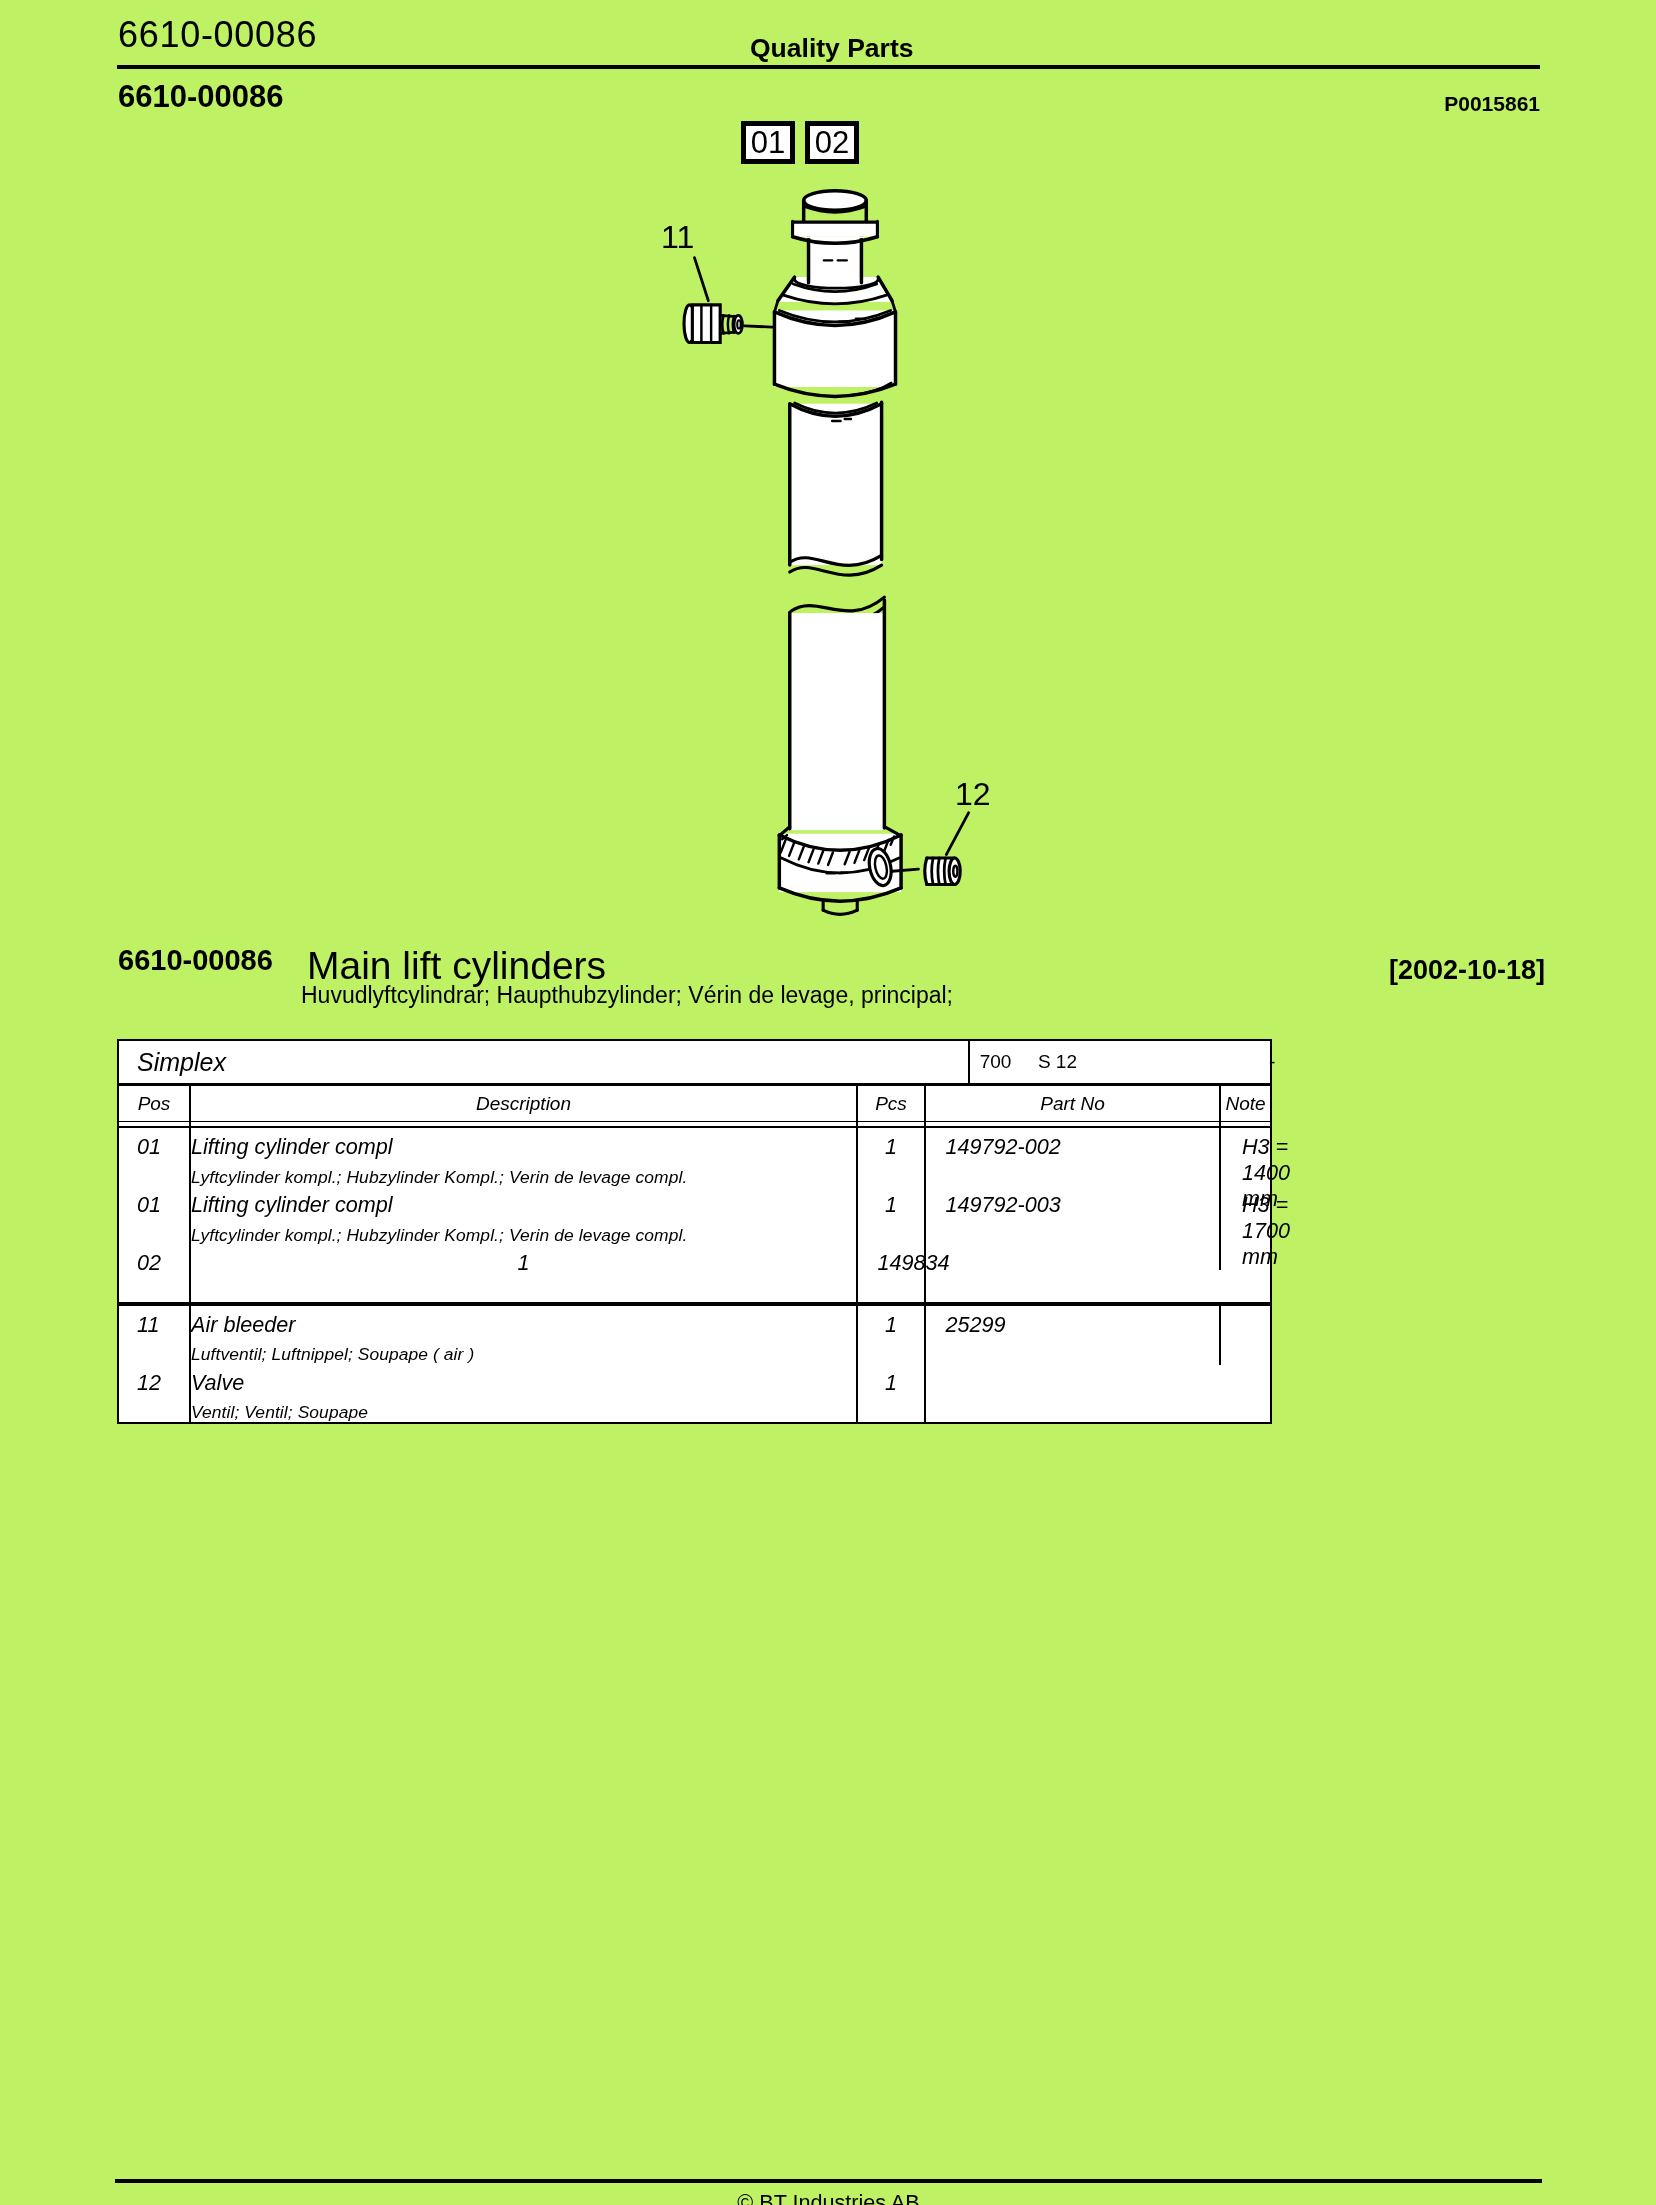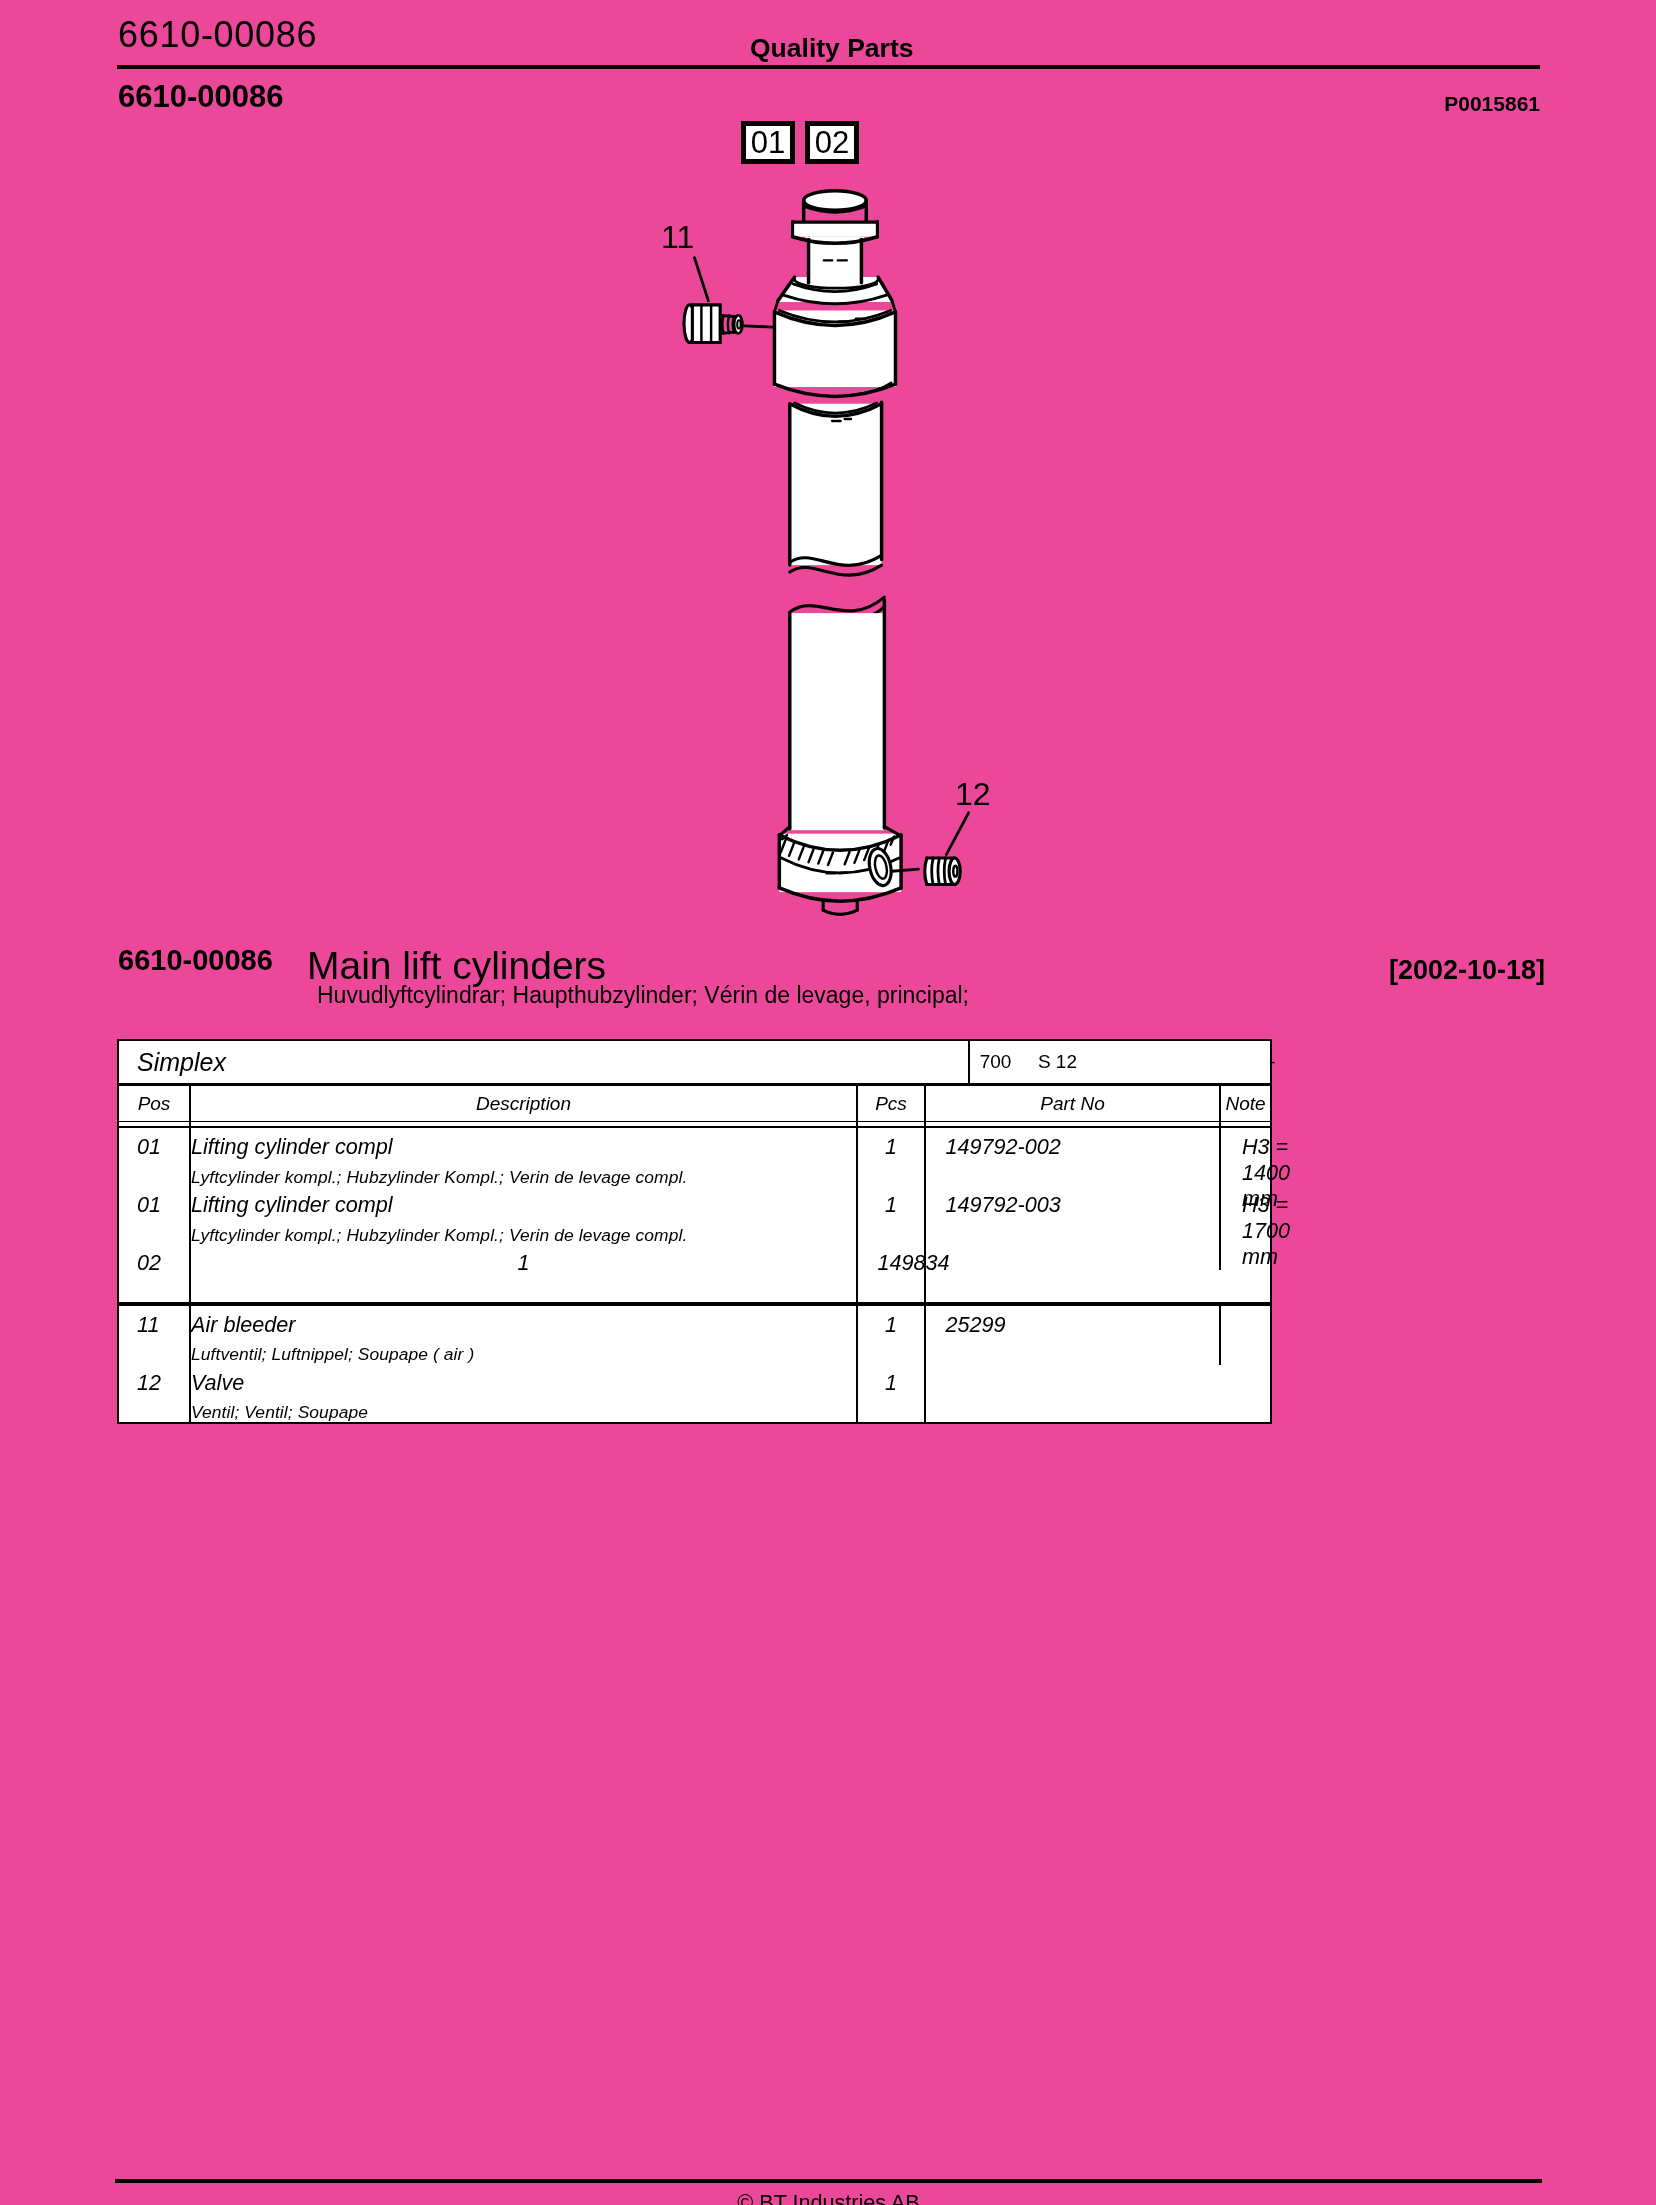--- a/index.html
+++ b/index.html
@@ -1,18 +1,18 @@
 <!DOCTYPE html>
 <html style="font-size:11px"><head>
 <meta charset="utf-8">
 <style>
   * { margin:0; padding:0; box-sizing:border-box; }
   html,body { background:#e8e8e8; }
   .page {
-    position:relative; width:1657px; height:2205px; background:#ec4899;
+    position:relative; width:1657px; height:2205px; background:#bef264;
     font-family:"Liberation Sans", sans-serif; color:#000; overflow:hidden;
   }
   
   .title-large { position:absolute; left:118px; top:14px; font-size:36px; font-weight:400; letter-spacing:0.7px; }
   .center-title { position:absolute; left:750px; top:33px; font-size:26.5px; font-weight:700; }
   .head-rule { position:absolute; left:117px; top:65px; width:1423px; height:4.2px; background:#000; }
   .doc-bold { position:absolute; left:118px; top:79px; font-size:31px; font-weight:700; }
   .print-code { position:absolute; left:1192px; top:92px; width:348px; text-align:right; font-size:21px; font-weight:700; }
   
   .callout-box {
@@ -22,21 +22,21 @@
   .box-01 { left:741px; top:121px; }
   .box-02 { left:805px; top:121px; }
   .callout-num { position:absolute; font-size:32px; line-height:1; }
   .num-11 { left:661px; top:221px; }
   .num-12 { left:955px; top:778px; }
   .diagram-svg { position:absolute; left:668px; top:178px; }
   
   .sec-number { position:absolute; left:118px; top:944px; font-size:29px; font-weight:700; }
   .sec-title  { position:absolute; left:307px; top:944px; font-size:39px; font-weight:400; }
   .sec-date   { position:absolute; left:1197px; top:955px; width:348px; text-align:right; font-size:27px; font-weight:700; }
-  .sec-subtitle { position:absolute; left:317px; top:982px; font-size:23px; }
+  .sec-subtitle { position:absolute; left:301px; top:982px; font-size:23px; }
   
   .parts-table { position:absolute; left:117px; top:1039px; width:1155px; border:2.8px solid #000; background:#fff; }
   .model-row { height:45px; border-bottom:3.5px solid #000; display:flex; align-items:stretch; }
   .model-name { width:851px; border-right:2.1px solid #000; display:flex; align-items:center;
                 padding-left:18px; font-style:italic; font-size:25px; }
   .model-spec { flex:1; position:relative; display:flex; align-items:center; font-size:19px; }
   .model-spec .v1 { margin-left:9.7px; }
   .model-spec .v2 { margin-left:26.5px; }
   .model-spec .v3 { position:absolute; left:299px; }
   .grid-row { display:grid; grid-template-columns:70px 667px 68px 295px 1fr; }

